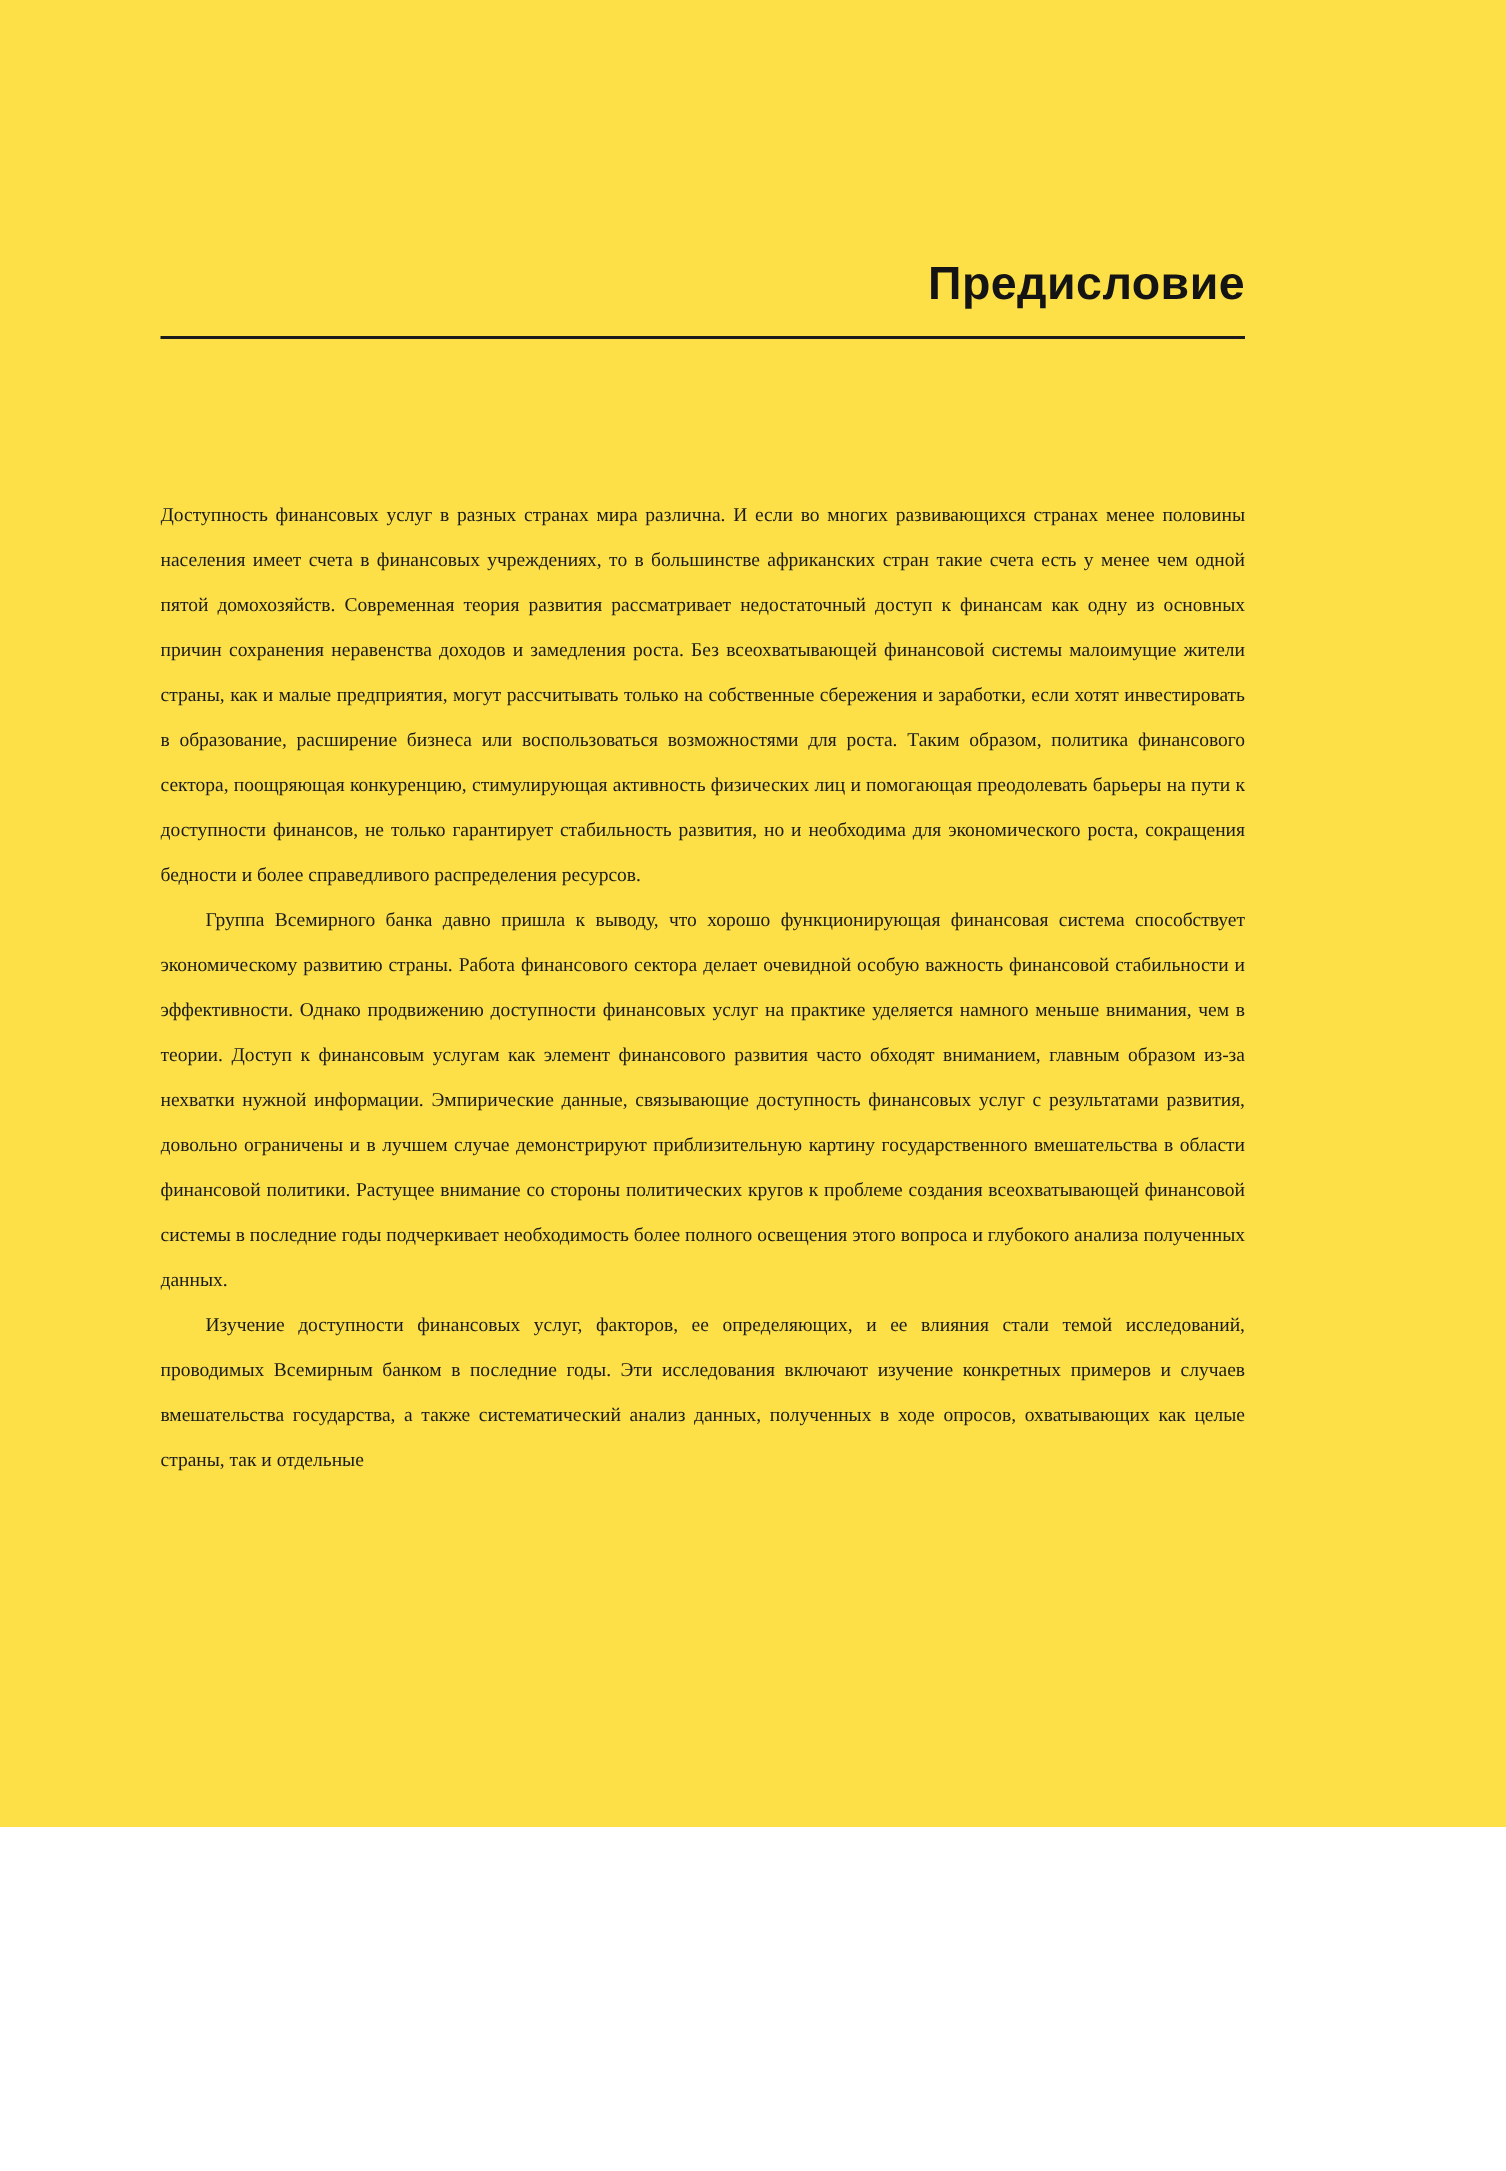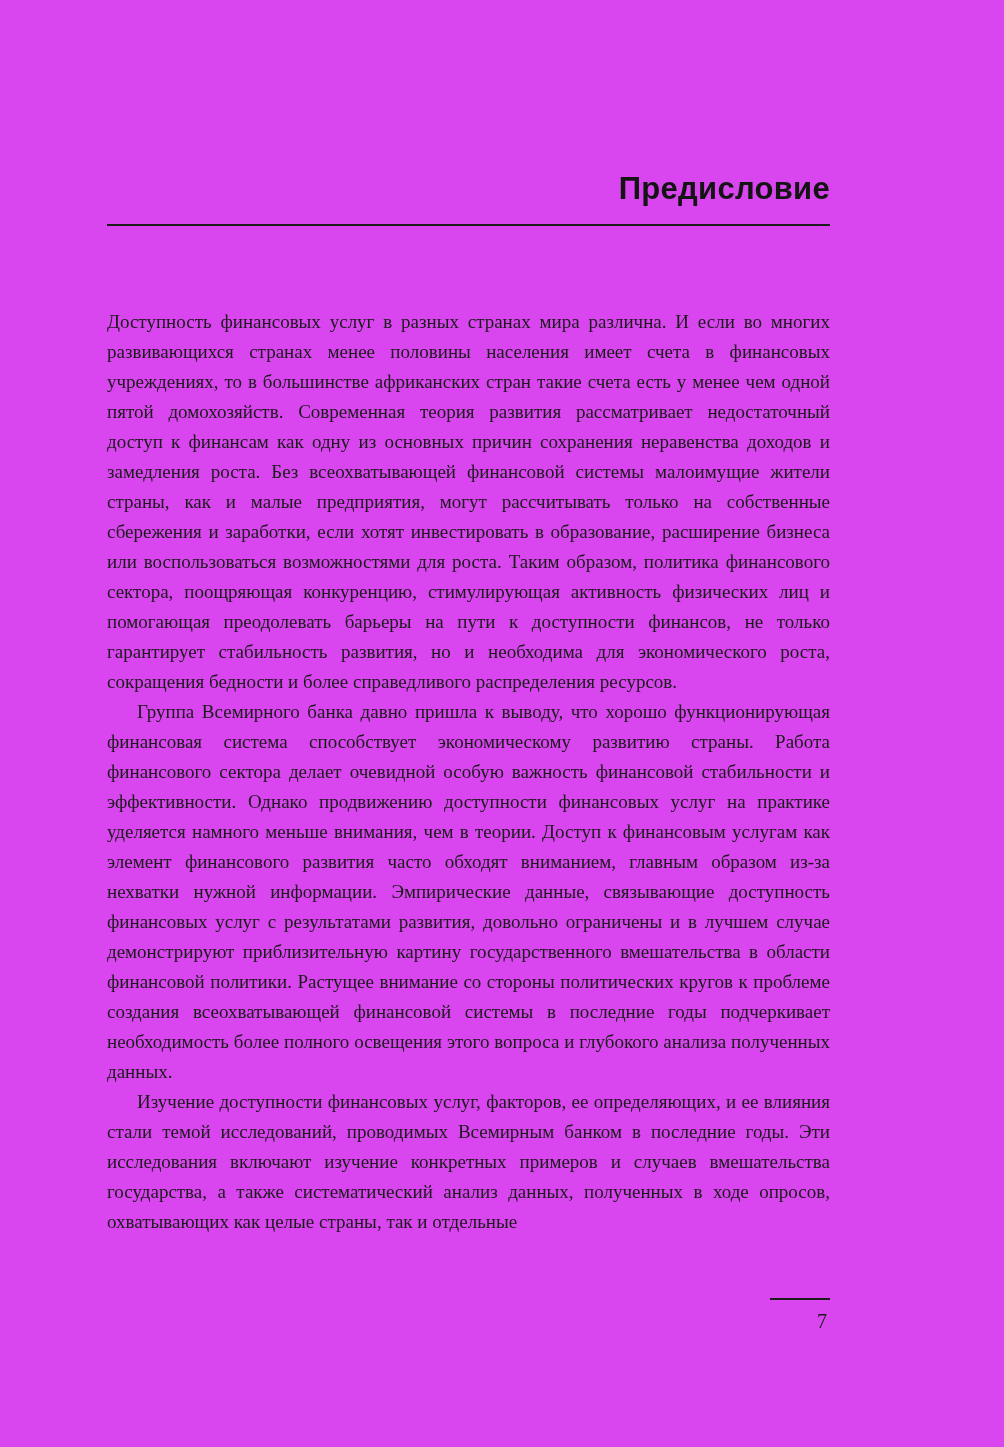--- a/index.html
+++ b/index.html
@@ -3,22 +3,22 @@
 <meta charset="utf-8">
 <style>
   html, body {
     margin: 0;
     padding: 0;
     background: #ffffff;
   }
   .page {
     position: relative;
     width: 1004px;
-    height: 1447px;
-    background: #d946ef;
+    height: 1218px;
+    background: #fde047;
     color: #1b1b1b;
     font-family: "Liberation Serif", serif;
     overflow: hidden;
   }
   .content {
     position: absolute;
     left: 107px;
     width: 723px;
     top: 0;
   }
@@ -32,22 +32,22 @@
     line-height: 38px;
     letter-spacing: 0.3px;
     color: #141414;
   }
   .title-rule {
     margin-top: 16px;
     height: 2px;
     background: #1b1b1b;
   }
   .body {
-    margin-top: 81px;
-    font-size: 19px;
+    margin-top: 102px;
+    font-size: 13px;
     line-height: 30px;
     text-align: justify;
     height: 968px;
     overflow: hidden;
     -webkit-hyphens: auto;
     hyphens: auto;
   }
   .para {
     margin: 0;
     text-indent: 30px;

